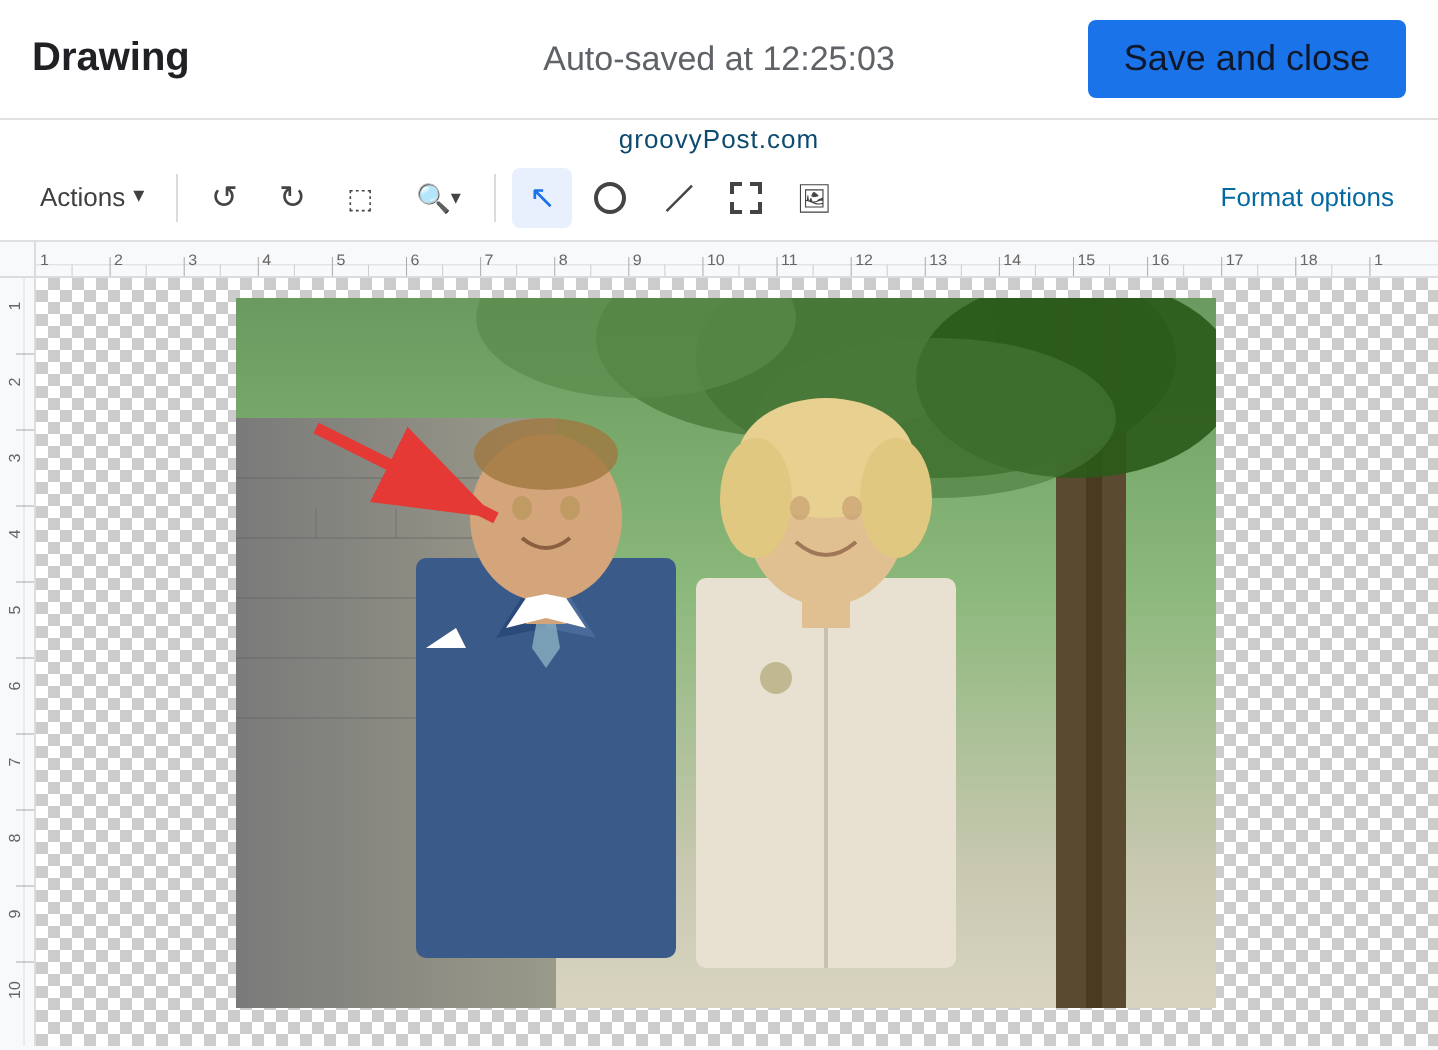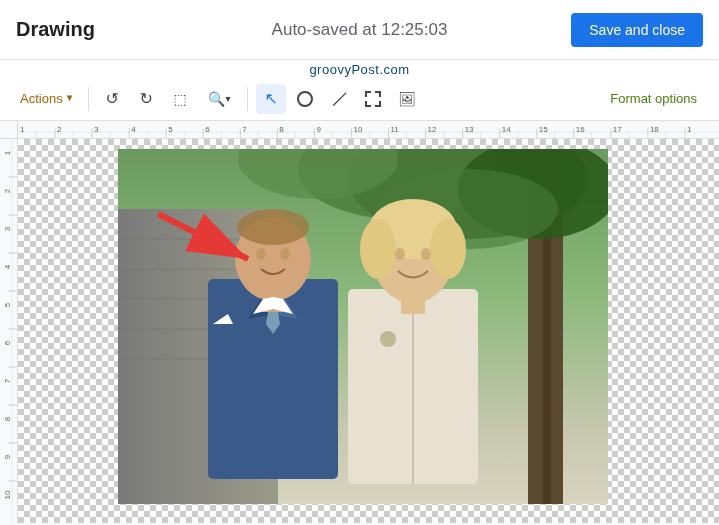--- a/index.html
+++ b/index.html
@@ -28,25 +28,25 @@
       left: 50%;
       transform: translateX(-50%);
     }
     .header-right {
       display: flex;
       align-items: center;
       gap: 12px;
     }
     .save-close-btn {
       background: #1a73e8;
-      color: #fef9c3;
+      color: #0f172a;
       border: none;
       border-radius: 4px;
       padding: 9px 18px;
-      font-size: 14px;
+      font-size: 18px;
       font-weight: 500;
       cursor: pointer;
       white-space: nowrap;
     }
 
     
     .watermark-bar {
       text-align: center;
       font-size: 13px;
       color: #0c4a6e;
@@ -88,33 +88,33 @@
     .actions-btn {
       display: flex;
       align-items: flex-start;
       gap: 4px;
       padding: 4px 8px;
       border: none;
       background: transparent;
       border-radius: 4px;
       cursor: pointer;
       font-size: 13px;
-      color: #a16207;
+      color: #404040;
       font-weight: 500;
     }
     .format-options-btn {
       display: flex;
       align-items: center;
       padding: 4px 10px;
       border: none;
       background: transparent;
       border-radius: 4px;
       cursor: pointer;
       font-size: 13px;
-      color: #4d7c0f;
+      color: #0369a1;
       margin-left: auto;
     }
 
     
     .ruler-row {
       display: flex;
       height: 18px;
       background: #f8f9fa;
       border-bottom: 1px solid #dadce0;
       overflow: hidden;

